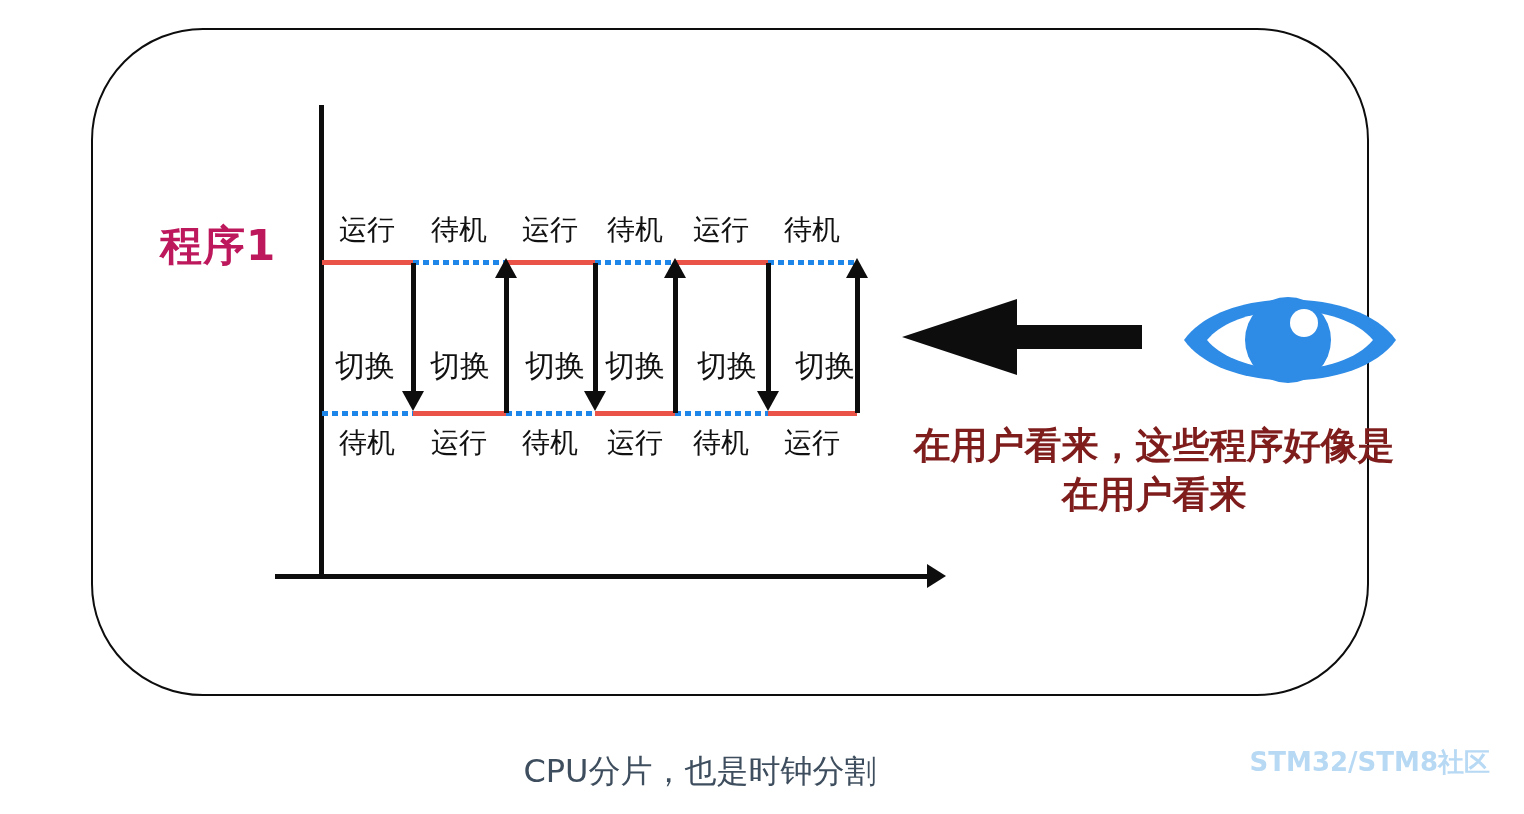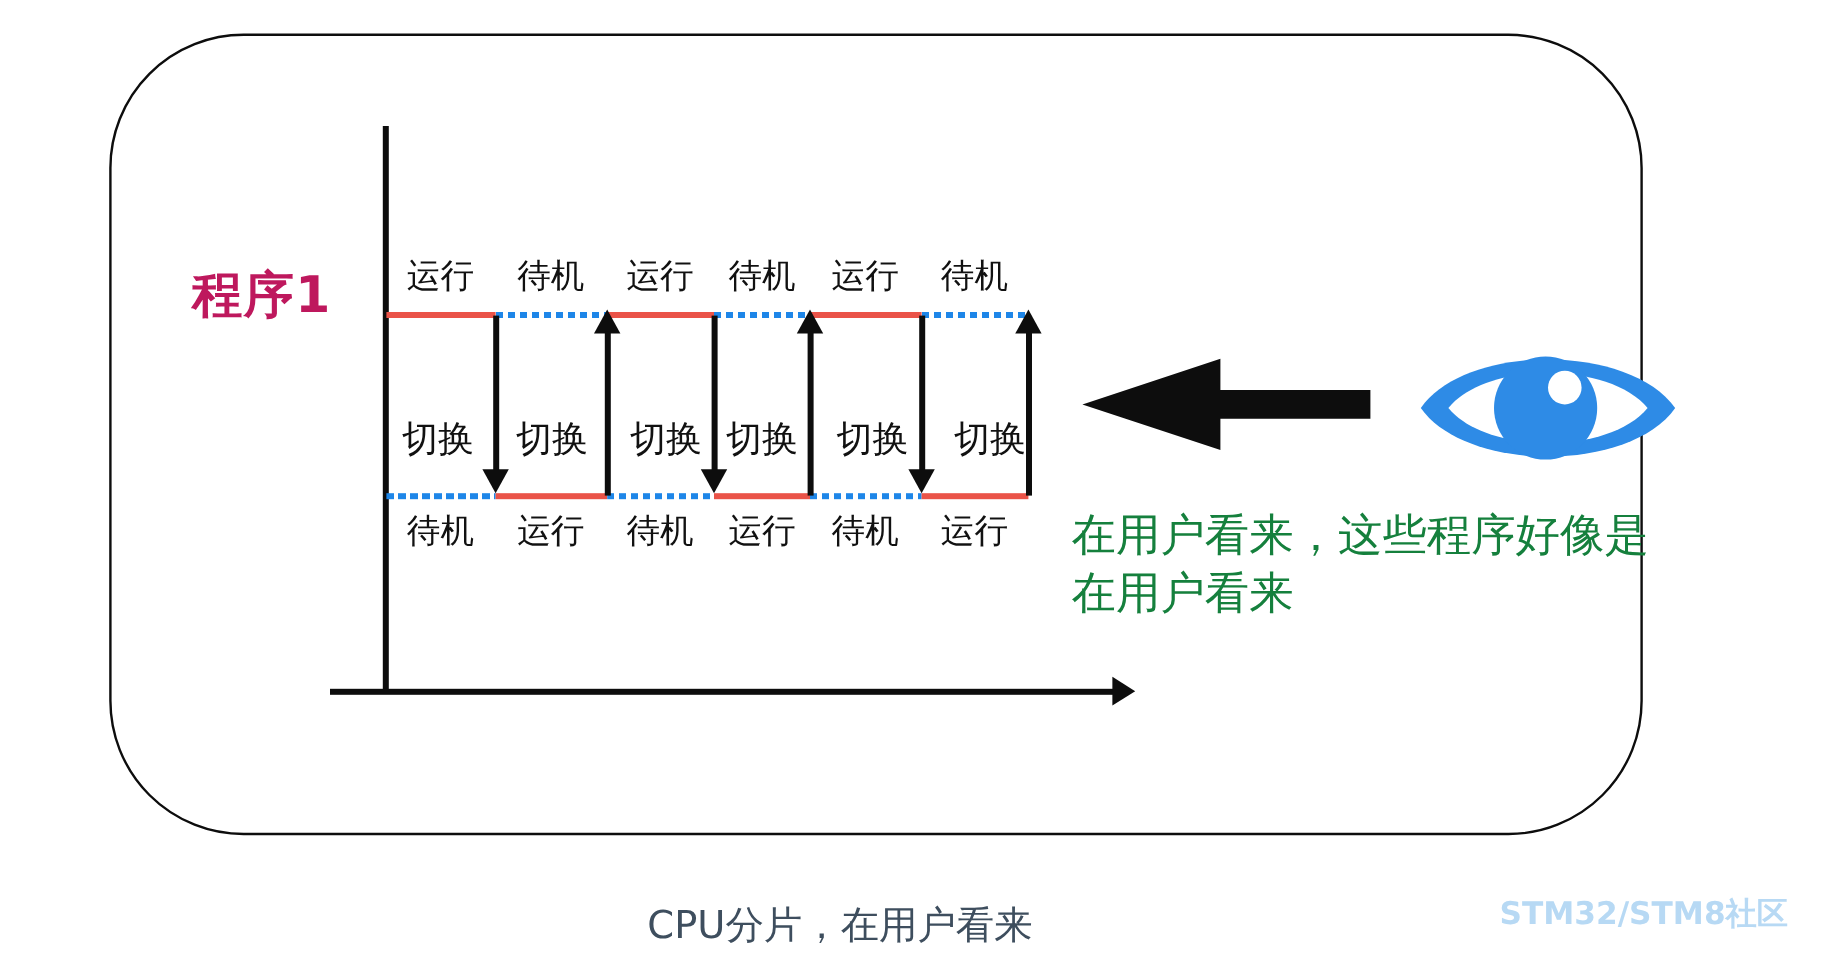--- a/index.html
+++ b/index.html
@@ -33,22 +33,22 @@
   .switch{top:322px;width:90px;text-align:center;font-size:30px;color:#111;margin-top:24px;}
 
   
   .shaft{width:5px;background:#0d0d0d;}
   .head-down{width:0;height:0;border-top:20px solid #0d0d0d;
     border-left:11px solid transparent;border-right:11px solid transparent;}
   .head-up{width:0;height:0;border-bottom:20px solid #0d0d0d;
     border-left:11px solid transparent;border-right:11px solid transparent;}
 
   
-  .annotation{left:893px;top:421px;width:522px;
-    font-size:37px;font-weight:normal;color:#15803d;line-height:49px;}
+  .annotation{left:893px;top:421px;width:522px;text-align:center;
+    font-size:37px;font-weight:bold;color:#7f1d1d;line-height:49px;}
 
   
   .caption{left:400px;top:750px;width:600px;text-align:center;font-size:32px;color:#3e4e5e;}
   .watermark{right:34px;top:749px;text-align:right;font-weight:bold;color:#b7d9f4;
     font-size:26px;line-height:26px;}
 </style>
 </head>
 <body>
 
 <div class="stage">
@@ -123,19 +123,19 @@
     <path d="M 27 64 C 59 25, 161 25, 193 64 C 161 103, 59 103, 27 64 Z" fill="#ffffff"></path>
     <circle cx="108" cy="64" r="43" fill="#2e8be6"></circle>
     <circle cx="124" cy="47" r="14" fill="#ffffff"></circle>
   </svg>
 
   <div class="abs annotation">
     <div>在用户看来，这些程序好像是</div>
     <div>在用户看来</div>
   </div>
 
-  <div class="abs caption">CPU分片，在用户看来</div>
+  <div class="abs caption">CPU分片，也是时钟分割</div>
 
   <div class="abs watermark">
     <div>STM32/STM8社区</div>
   </div>
 
 </div>
 
 </body></html>

